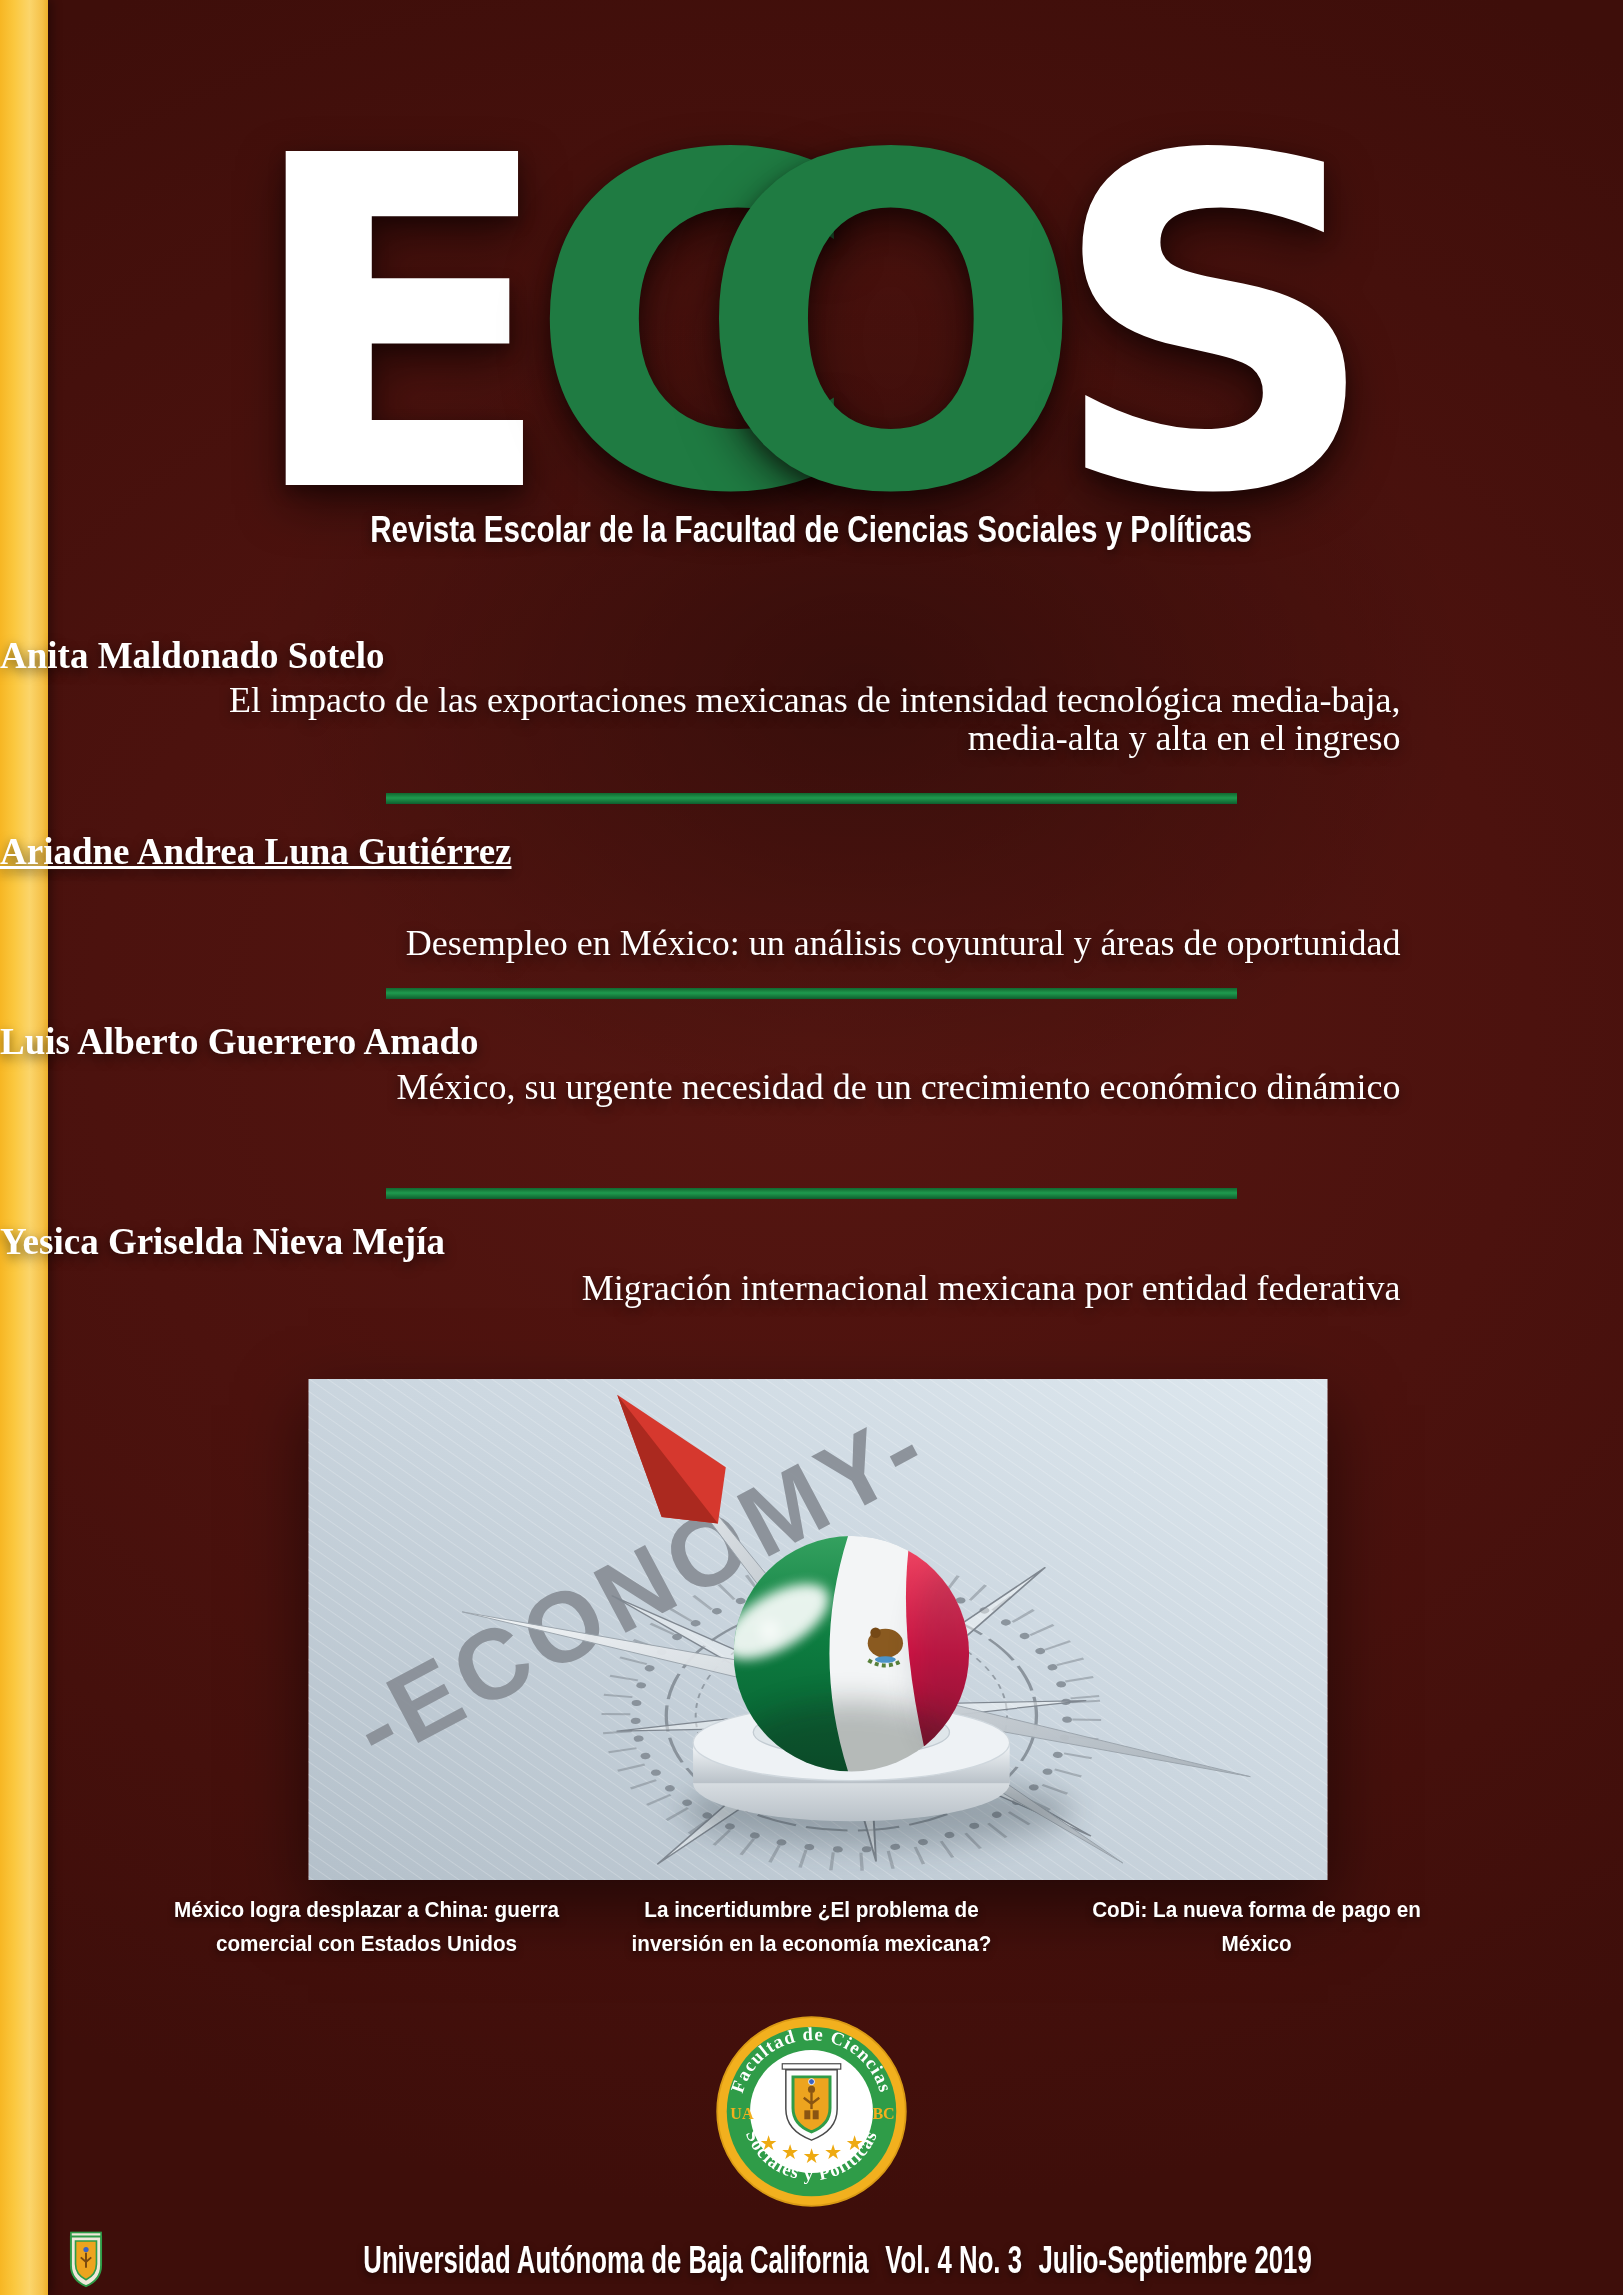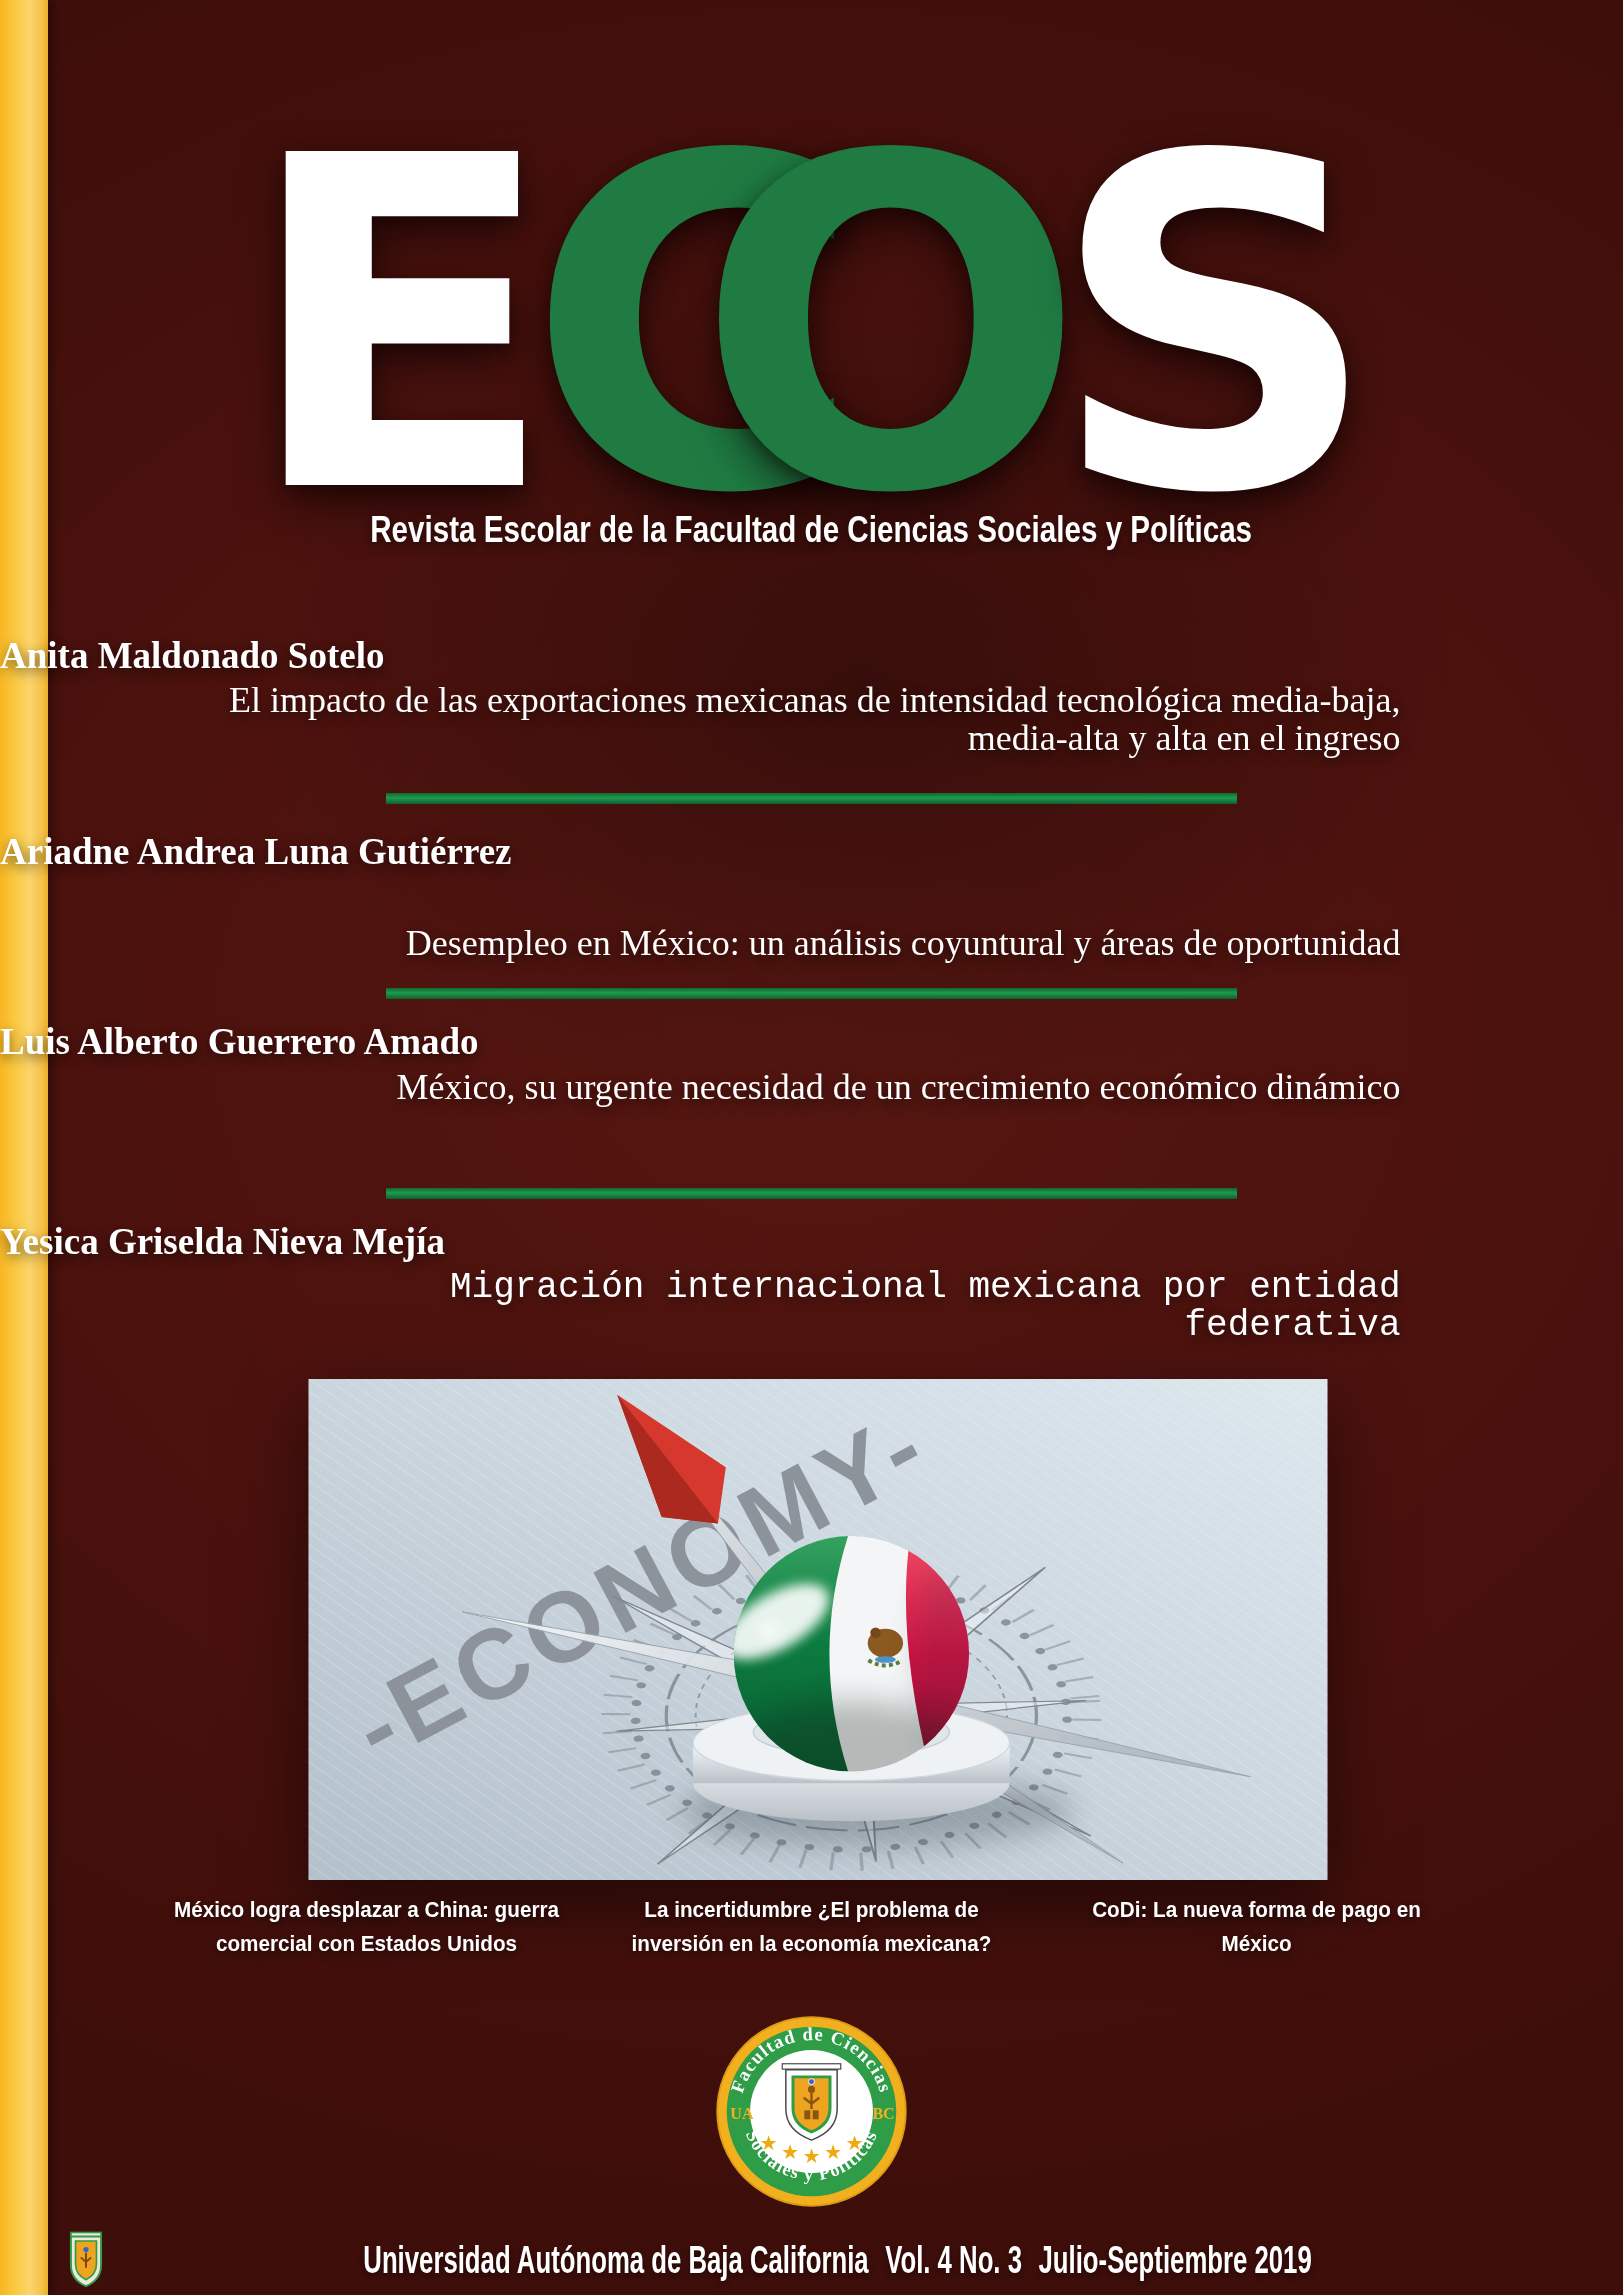--- a/index.html
+++ b/index.html
@@ -50,23 +50,23 @@
   .atitle{
     position:absolute;left:50%;transform:translateX(-50%);width:1178px;text-align:right;
     color:#fff;font-family:"Liberation Serif", serif;font-weight:400;font-size:36px;line-height:1.06;
     text-shadow:0 3.9px 11.8px rgba(0,0,0,.55);
   }
   .divider{
     position:absolute;left:386px;width:851px;height:10.5px;
     background:linear-gradient(180deg,#11672f 0%,#1f9a4e 45%,#1a8a45 60%,#0f5e2e 100%);
   }
   .t-a1{top:634px;} .t-t1{top:681px;} .t-l1{top:793px;}
-  .t-a2{top:830px;} .t-t2{top:924px;} .t-l2{top:988px;}
+  .t-a2{top:830px;text-decoration:underline;} .t-t2{top:924px;} .t-l2{top:988px;}
   .t-a3{top:1020px;} .t-t3{top:1068px;} .t-l3{top:1188px;}
-  .t-a4{top:1220px;} .t-t4{top:1269px;font-family:Liberation Mono, monospace;}
+  .t-a4{top:1220px;} .t-t4{top:1269px;}
   
   .photo{
     position:absolute;left:308px;top:1379px;width:1020px;height:501px;
     box-shadow:0 26px 65px rgba(0,0,0,.5);
   }
   
   .teasers{
     position:absolute;top:1893px;left:157px;width:1309px;
     display:flex;justify-content:space-between;gap:26px;
   }

